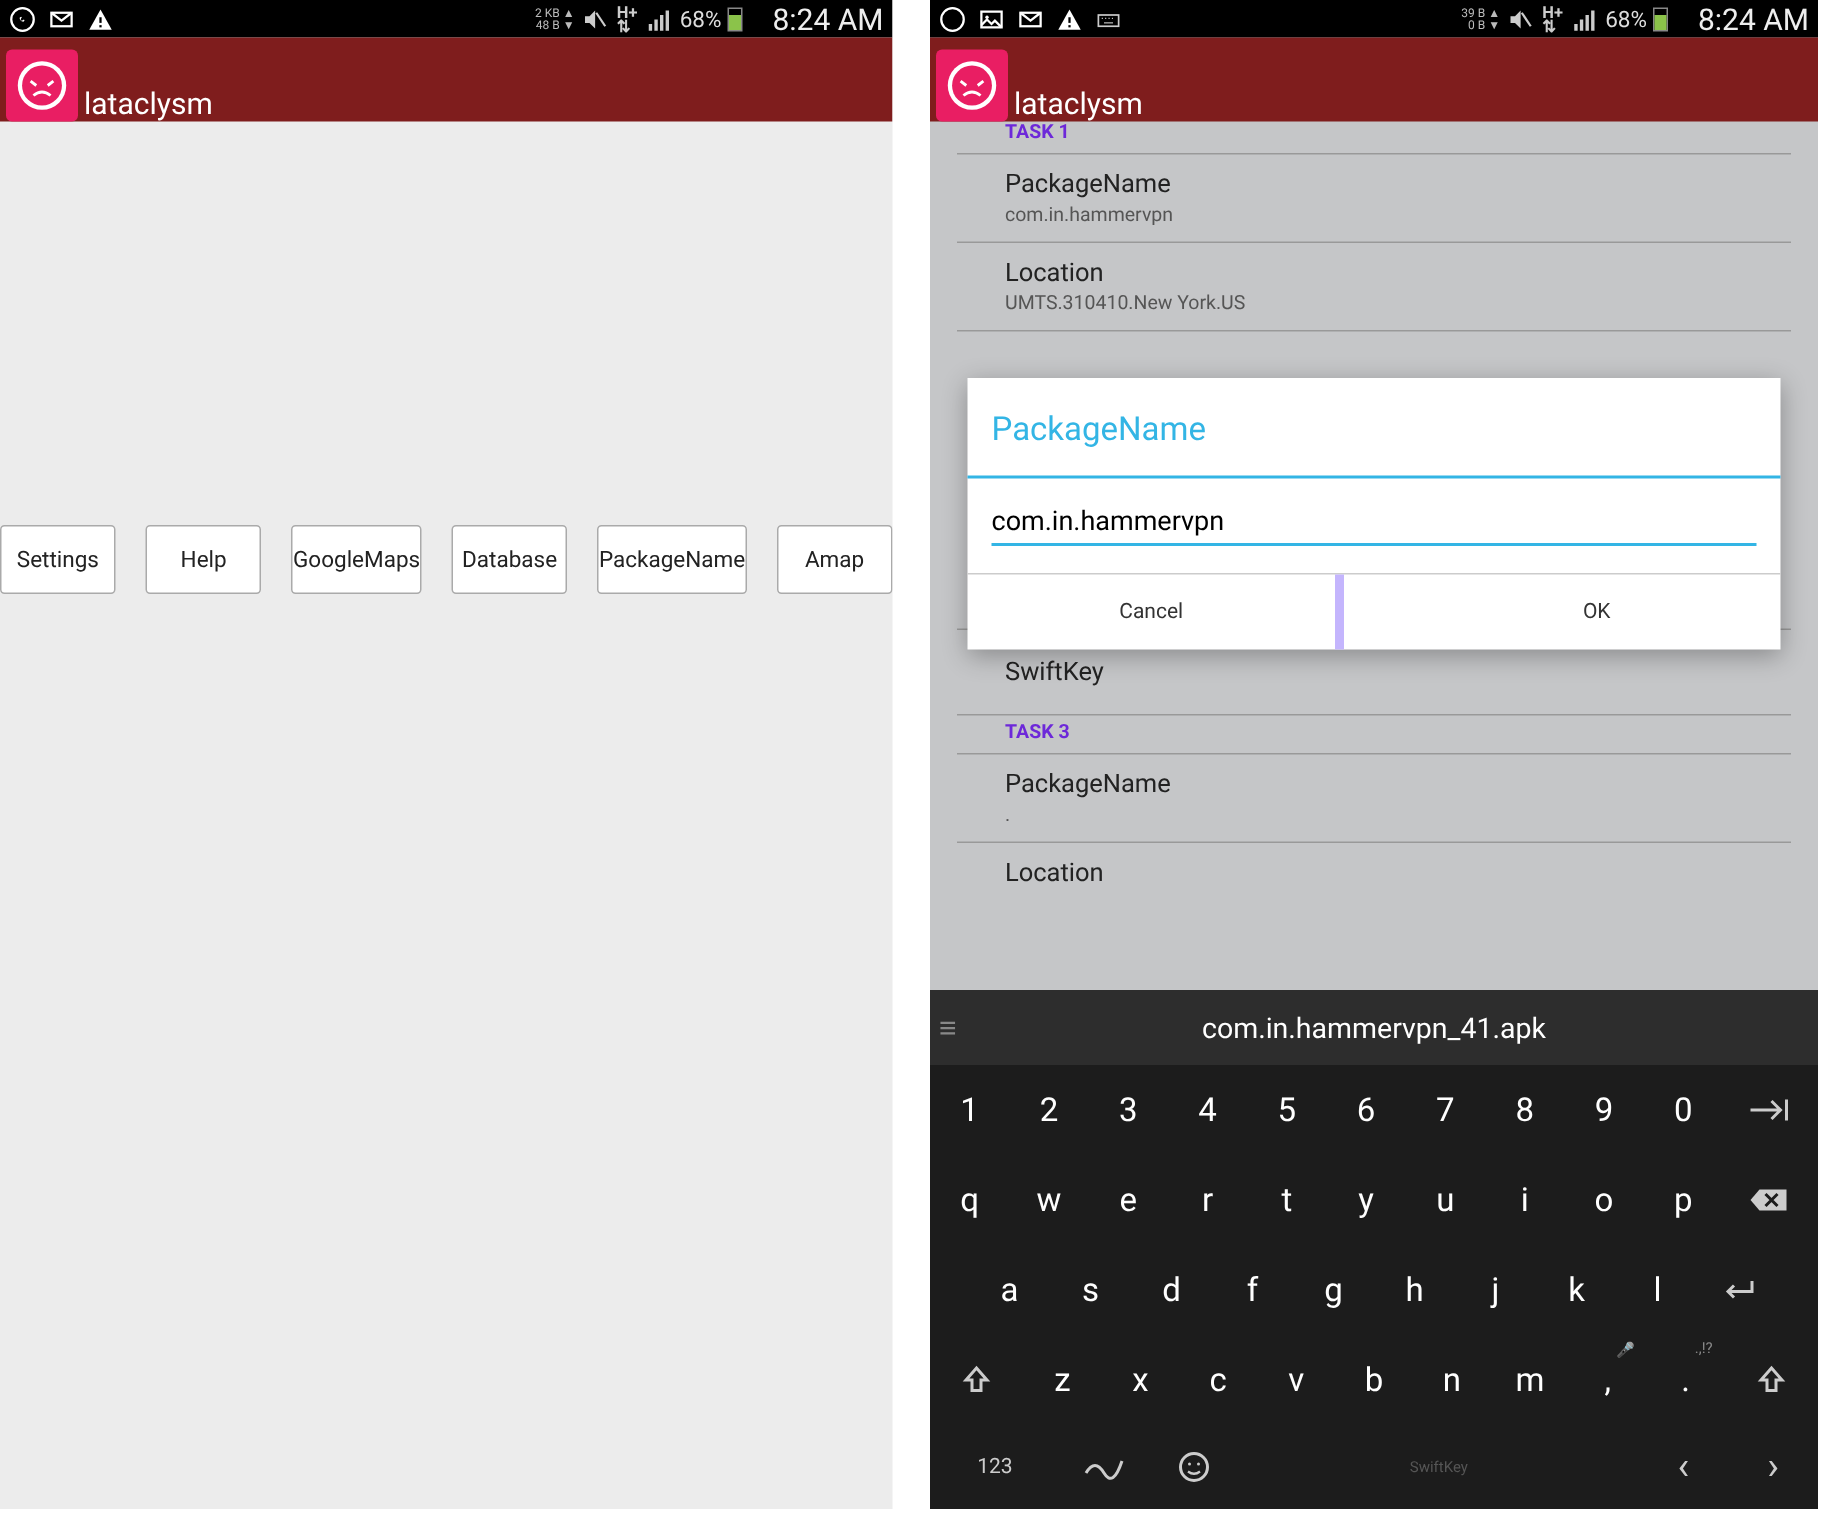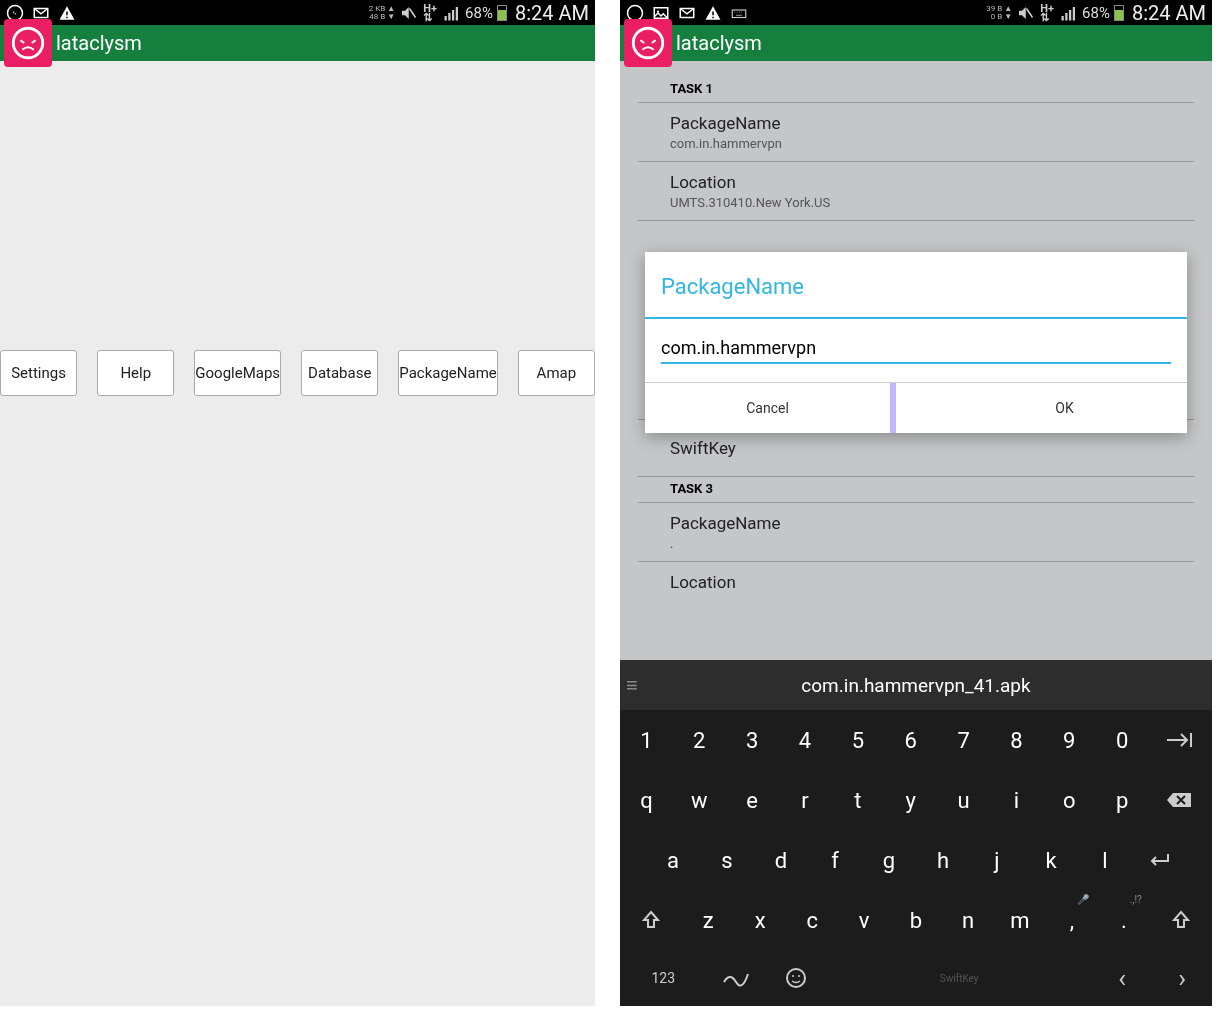--- a/index.html
+++ b/index.html
@@ -10,35 +10,35 @@
   
   
   .statusbar { height:25px; background:#000; color:#fff; display:flex; align-items:center; padding:0 6px; font-size:15px; }
   .status-left { display:flex; gap:8px; align-items:center; }
   .status-right { margin-left:auto; display:flex; gap:4px; align-items:center; }
   .status-ico { width:18px; height:18px; display:inline-flex; align-items:center; justify-content:center; }
   .datastat { font-size:8px; line-height:8px; color:#bbb; text-align:right; }
   .batt-pct { font-size:15px; color:#ddd; }
   .batt-block { width:10px; height:16px; border:1px solid #888; position:relative; }
   .batt-fill { position:absolute; bottom:0; left:0; right:0; height:68%; background:#8bc34a; }
-  .clock { font-size:20px; color:#eee; margin-left:4px; }
-  
-  
-  .appbar { height:36px; background:#15803d; display:flex; align-items:center; padding:0 4px; gap:4px; }
+  .clock { font-size:20px; color:#eee; margin-left:16px; }
+  
+  
+  .appbar { height:56px; background:#7f1d1d; display:flex; align-items:flex-end; padding:0 4px; gap:4px; }
   .appicon { width:48px; height:48px; background:#e91e63; border-radius:4px; display:flex; align-items:center; justify-content:center; }
   .appicon svg { width:38px; height:38px; }
   .apptitle { color:#fff; font-size:20px; }
   
   
   .menu-col { position:absolute; top:350px; left:0; right:0; display:flex; flex-direction:row; align-items:center; gap:20px; }
   .menu-btn { width:110px; height:46px; background:#fff; border:1px solid #aaa; border-radius:3px; font-size:15px; color:#222; display:flex; align-items:center; justify-content:center; cursor:pointer; }
   
   
   .list { position:absolute; top:77px; left:0; right:0; bottom:0; padding:0 0; }
-  .section-hdr { padding:4px 32px 6px; font-size:13px; font-weight:bold; color:#000000; border-bottom:1px solid #999; margin:0 18px; }
+  .section-hdr { padding:4px 32px 6px; font-size:13px; font-weight:bold; color:#6d28d9; border-bottom:1px solid #999; margin:0 18px; }
   .item { padding:10px 32px; border-bottom:1px solid #999; margin:0 18px; }
   .item-title { font-size:17px; color:#222; }
   .item-sub { font-size:13px; color:#555; margin-top:3px; }
   .dialog { position:absolute; top:252px; left:25px; right:25px; background:#fff; box-shadow:0 4px 16px rgba(0,0,0,.3); }
   .dlg-title { padding:22px 16px 18px; color:#33b5e5; font-size:22px; border-bottom:2px solid #33b5e5; }
   .dlg-input-wrap { padding:14px 16px 18px; }
   .dlg-input { width:100%; border:none; border-bottom:2px solid #33b5e5; font-size:18px; padding:4px 0; outline:none; background:#fff; }
   .dlg-btns { display:flex; border-top:1px solid #ccc; }
   .dlg-btn { flex:1; height:50px; display:flex; align-items:center; justify-content:center; font-size:14px; color:#333; cursor:pointer; }
   .dlg-btn + .dlg-btn { border-left:6px solid #c4b5fd;padding-left:46px; }

